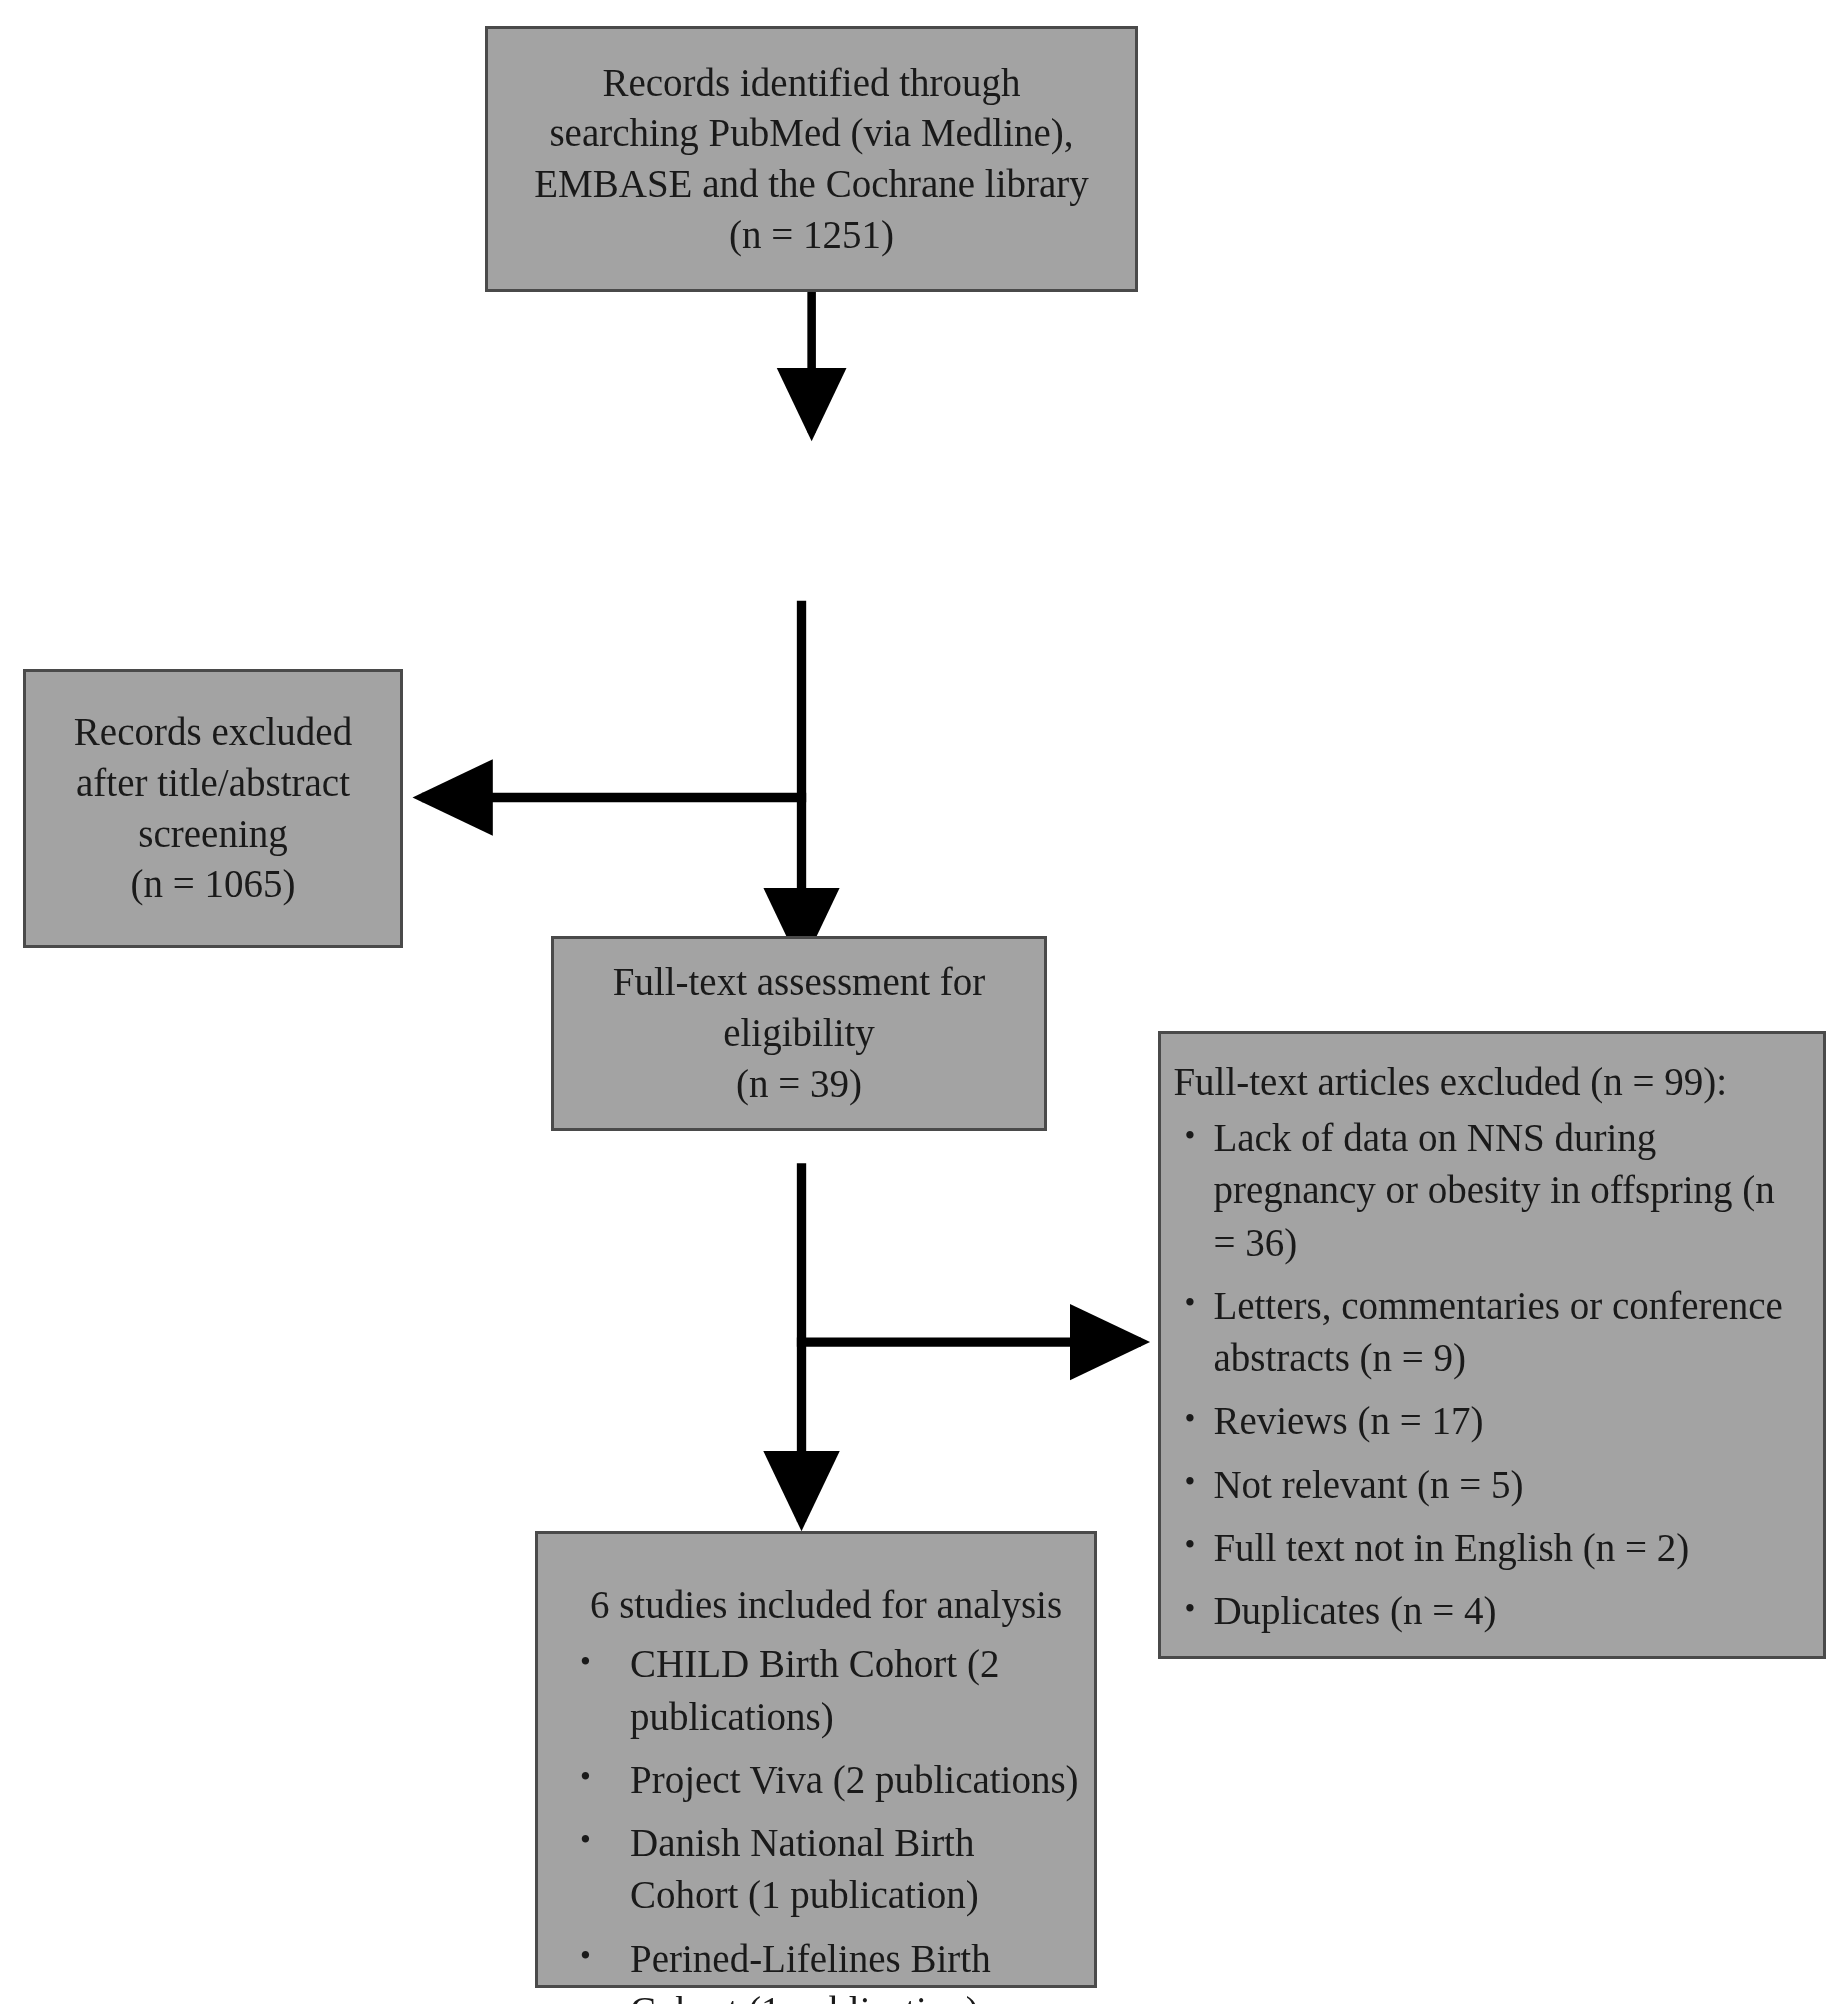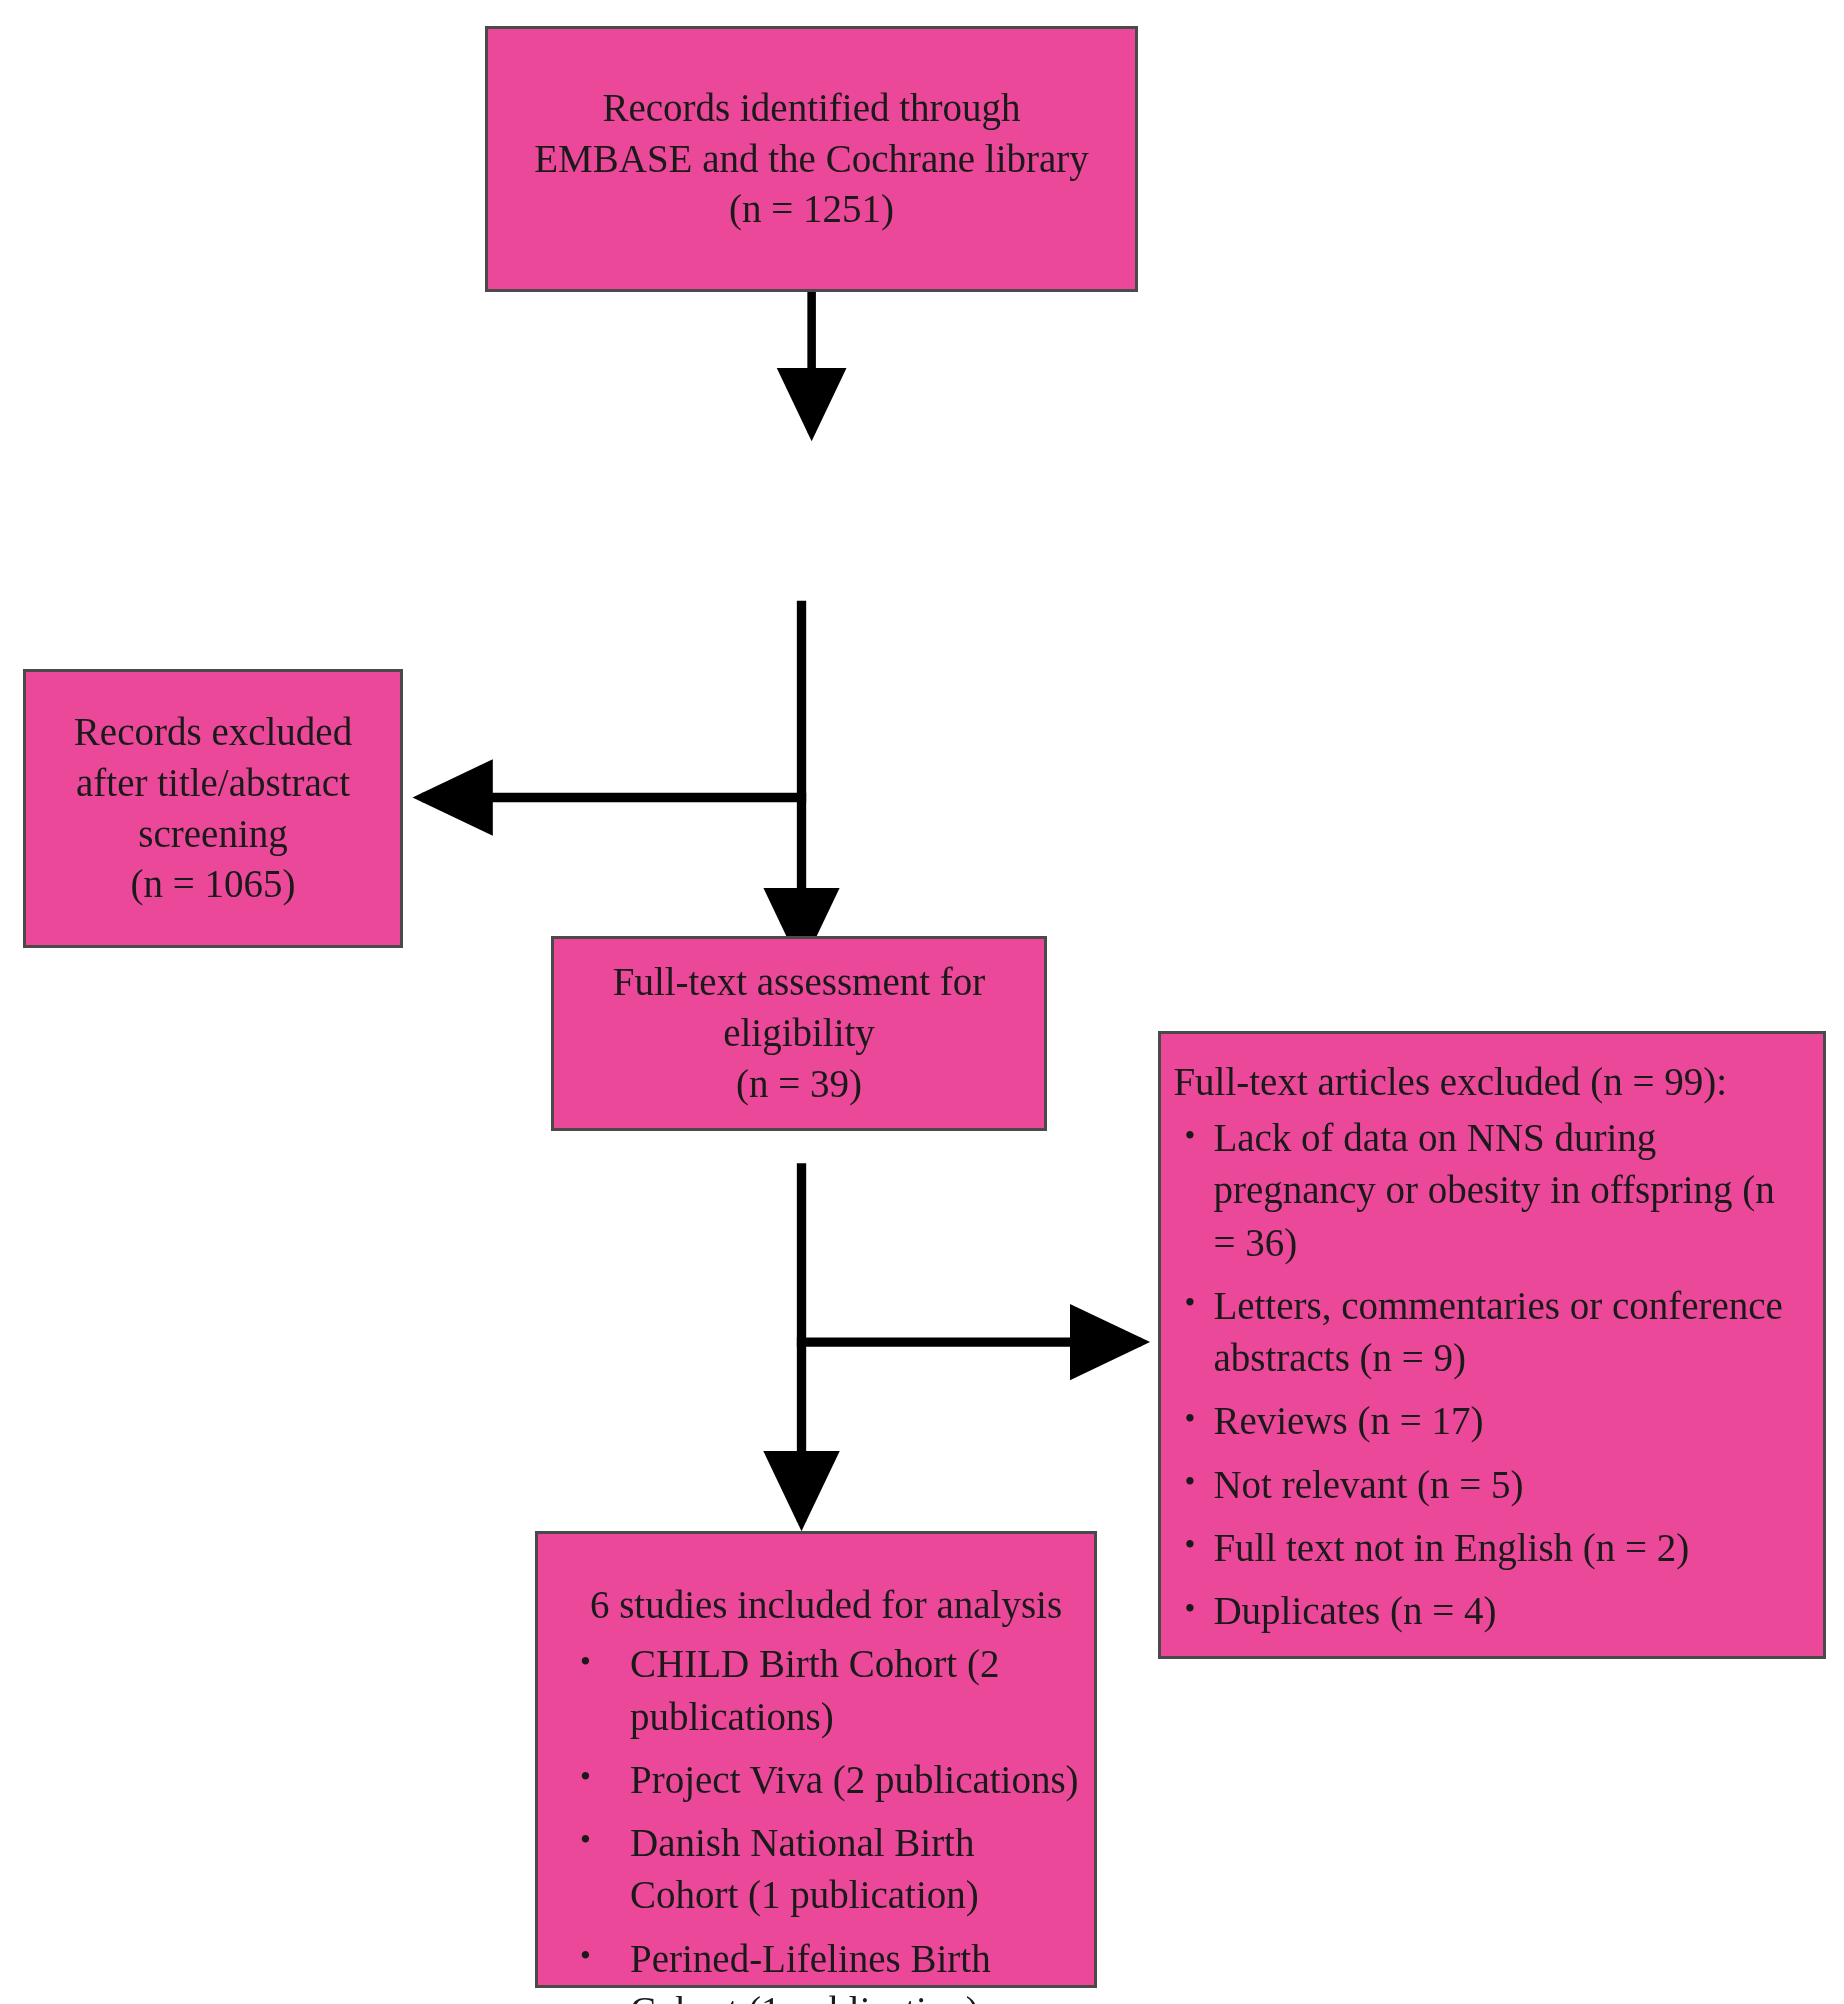--- a/index.html
+++ b/index.html
@@ -1,19 +1,19 @@
 <!DOCTYPE html>
 <html style="font-size:12.4px"><head>
 <meta charset="utf-8">
 <style>
   html,body{margin:0;padding:0;background:#fff;}
   body{width:1845px;height:2005px;position:relative;
        font-family:"Liberation Serif","DejaVu Serif",serif;color:#1a1a1a;}
   #stage{position:absolute;left:0;top:0;width:1845px;height:2005px;overflow:hidden;}
-  .box{position:absolute;box-sizing:border-box;border:3.9px solid #4a4a4a;background:#ec4899;}
+  .box{position:absolute;box-sizing:border-box;border:3.9px solid #4a4a4a;background:#a3a3a3;}
   .ctr{display:flex;flex-direction:column;align-items:center;justify-content:center;text-align:center;}
   .line{font-size:39px;line-height:1.30;white-space:nowrap;}
   .hdr{font-size:39px;line-height:1.32;}
   ul.bl{list-style:none;margin:0;padding:0;}
   ul.bl li{position:relative;font-size:39px;line-height:1.34;padding-left:40px;margin:4.7px 0 11px 0;}
   ul.bl li .bul{position:absolute;left:11px;top:-1.6px;font-size:31px;line-height:1.6;}
   ul.bl.wide li{padding-left:70px;}
   ul.bl.wide li .bul{left:20px;}
   svg.arrows{position:absolute;left:0;top:0;width:1845px;height:2005px;pointer-events:none;}
 </style>
@@ -35,20 +35,21 @@
 
     <line x1="1036" y1="1025" x2="542" y2="1025" stroke="#000" stroke-width="12" marker-end="url(#ah)"></line>
 
     <line x1="1030" y1="1495" x2="1030" y2="1956" stroke="#000" stroke-width="12" marker-end="url(#ah)"></line>
 
     <line x1="1024" y1="1725" x2="1466" y2="1725" stroke="#000" stroke-width="12" marker-end="url(#ah)"></line>
   </svg>
 
   <div class="box ctr" style="left:485px;top:26px;width:653px;height:266px;">
     <div class="line">Records identified through</div>
+    <div class="line">searching PubMed (via Medline),</div>
     <div class="line">EMBASE and the Cochrane library</div>
     <div class="line">(n = 1251)</div>
   </div>
 
 
   <div class="box ctr" style="left:23px;top:669px;width:380px;height:279px;">
     <div class="line">Records excluded</div>
     <div class="line">after title/abstract</div>
     <div class="line">screening</div>
     <div class="line">(n = 1065)</div>

